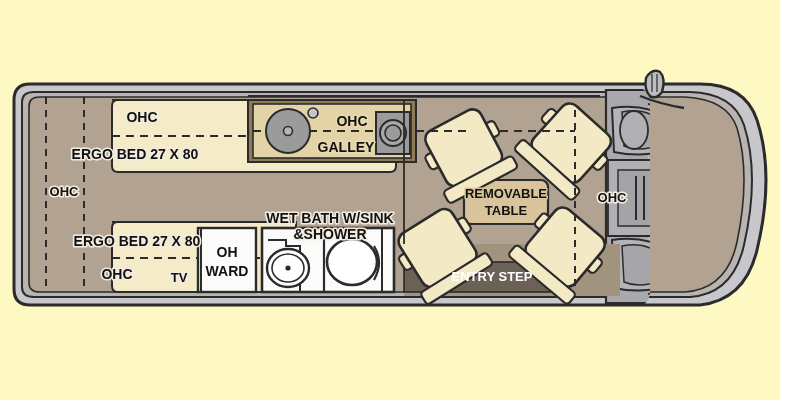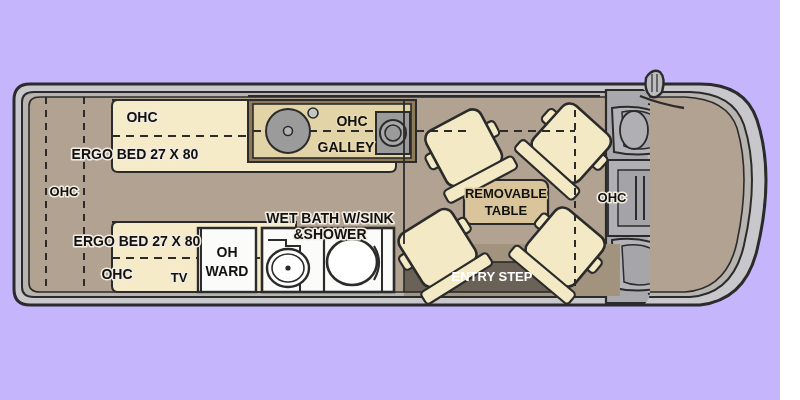--- a/index.html
+++ b/index.html
@@ -10,21 +10,21 @@
   body {
     width: 800px;
     height: 400px;
     overflow: hidden;
     font-family: "Liberation Sans", sans-serif;
   }
   #floorplan-root {
     position: relative;
     width: 780px;
     height: 400px;
-    background: #c4b5fd;
+    background: #fef9c3;
   }
   svg.plan {
     display: block;
     width: 800px;
     height: 400px;
   }
   .lbl {
     font-family: "Liberation Sans", sans-serif;
     font-weight: bold;
     fill: #111111;

